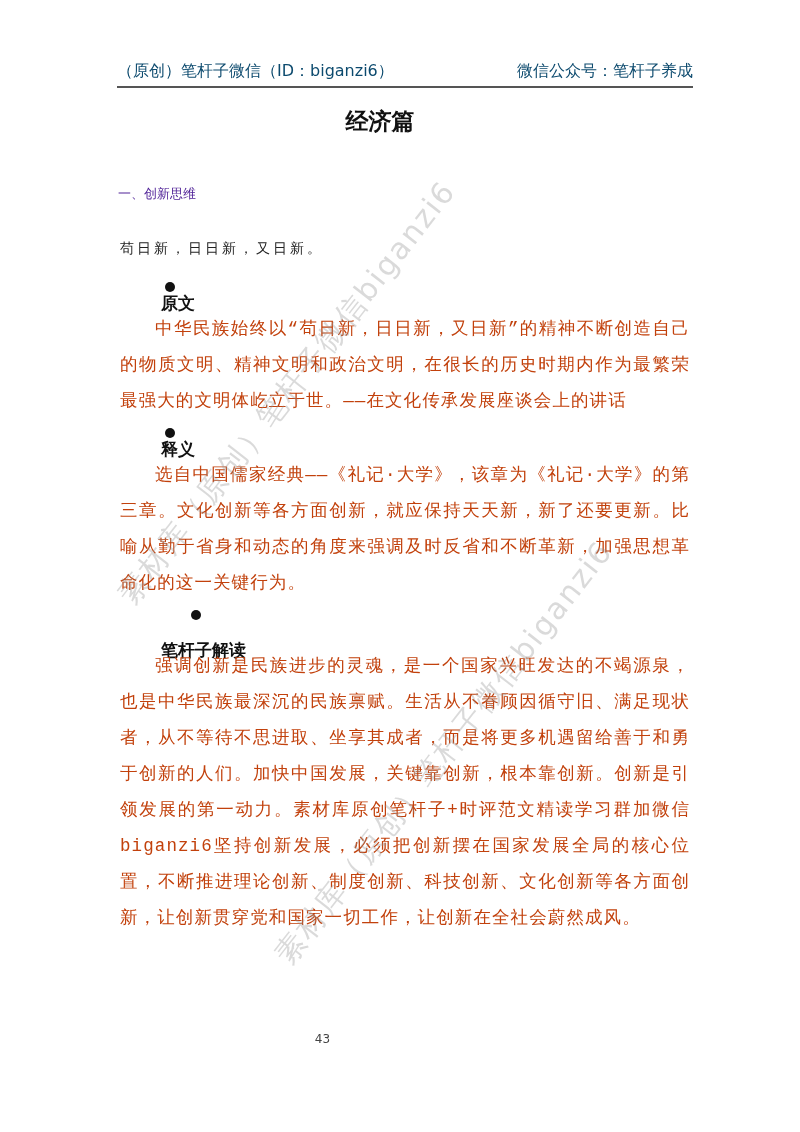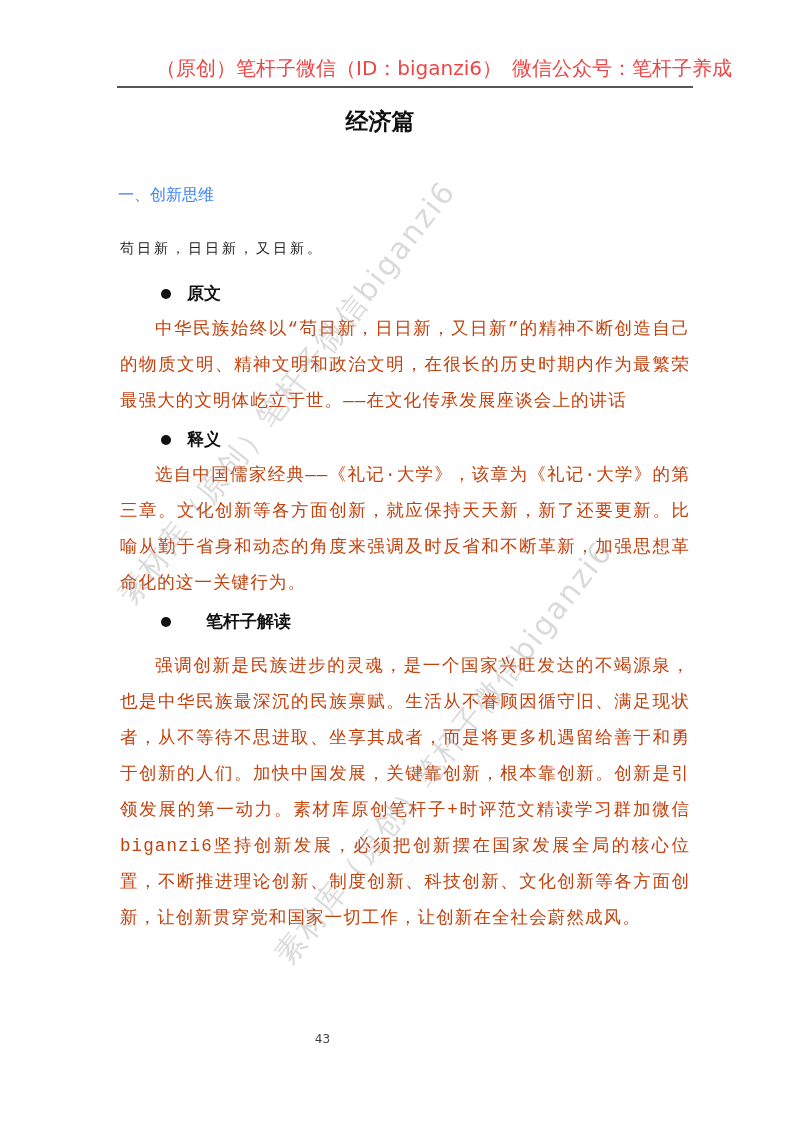--- a/index.html
+++ b/index.html
@@ -4,46 +4,46 @@
 <style>
   html, body { margin: 0; padding: 0; background: #ffffff; }
   body {
     width: 800px; height: 1132px; position: relative; overflow: hidden;
     font-family: "DejaVu Serif", "Liberation Serif", serif;
     color: #1a1a1a;
   }
   .header {
     position: absolute; left: 117px; top: 60px; width: 576px; height: 22px;
     font-family: "DejaVu Sans", "Liberation Sans", sans-serif;
-    font-size: 20px; color: #ef4444;
-    display: flex; justify-content: space-between; align-items: flex-end; margin-left: 39px;
+    font-size: 16px; color: #0c4a6e;
+    display: flex; justify-content: space-between; align-items: flex-end;
   }
   .header-rule {
     position: absolute; left: 117px; top: 86px; width: 576px; height: 2px;
     background: #555;
   }
   .page-title {
     position: absolute; left: 0; width: 760px; top: 106px; text-align: center;
     font-family: "DejaVu Sans", "Liberation Sans", sans-serif;
     font-size: 23px; font-weight: bold; color: #111;
   }
   .section-heading {
     position: absolute; left: 118px; top: 185px;
     font-family: "DejaVu Sans", "Liberation Sans", sans-serif;
-    font-size: 16px; font-weight: normal; color: #3b82f6; text-align: center;
+    font-size: 13px; font-weight: normal; color: #4c1d95; text-align: center;
   }
   .quote-line {
     position: absolute; left: 120px; top: 240px;
     font-size: 14px; letter-spacing: 3px; color: #222;
   }
   .sub-heading {
     position: absolute; left: 161px;
     font-family: "DejaVu Sans", "Liberation Sans", sans-serif;
     font-size: 17px; font-weight: bold; color: #111;
-    display: flex; align-items: center;
+    display: flex; align-items: center; flex-direction: column;
   }
   .bullet {
     display: inline-block; width: 10px; height: 10px; border-radius: 50%;
     background: #111; margin-right: 16px;
   }
   .para {
     position: absolute; left: 120px; width: 570px;
     font-size: 17.5px; line-height: 36px; color: #c2410c;
     text-align: justify; text-indent: 2em; letter-spacing: 1.1px; font-family: Liberation Mono, monospace;
   }

